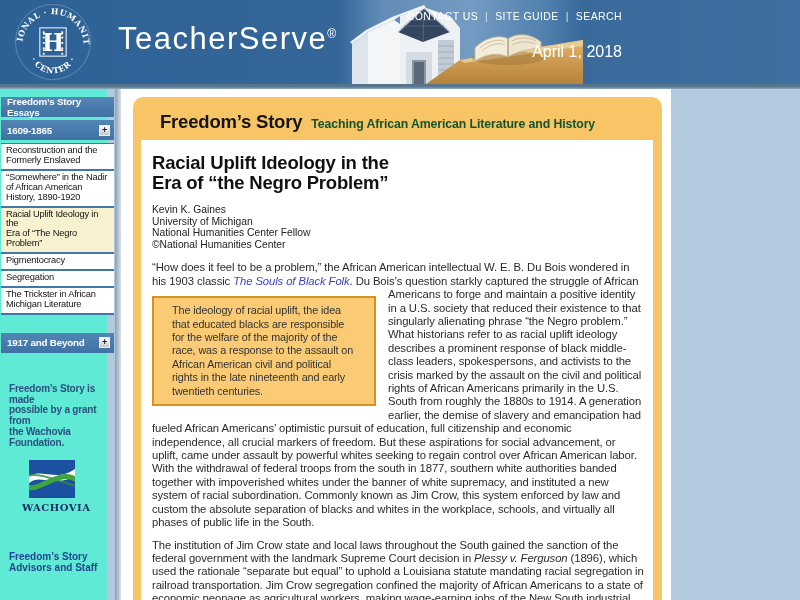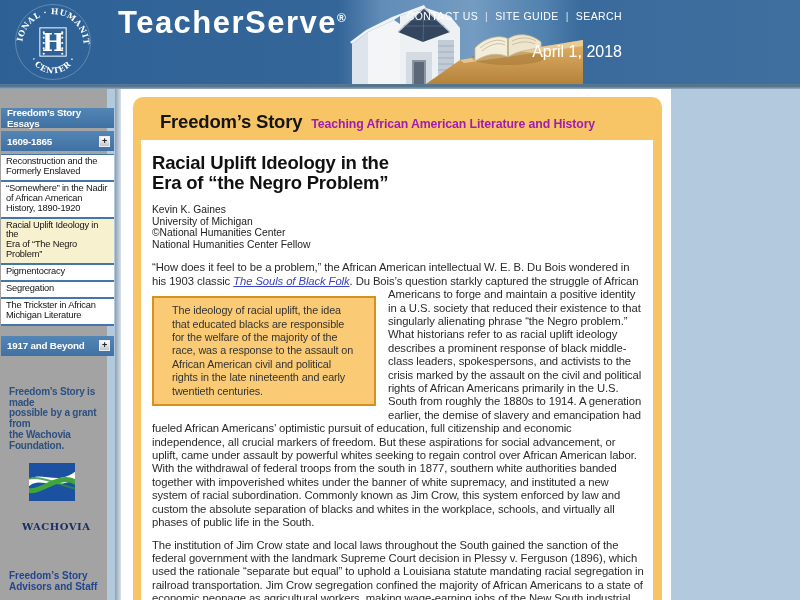--- a/index.html
+++ b/index.html
@@ -5,79 +5,79 @@
   html,body{margin:0;padding:0;}
   .page{position:relative;width:800px;height:600px;overflow:hidden;background:#B3C9DE;
         font-family:"Liberation Sans",sans-serif;}
 
   
   .site-header{position:absolute;left:0;top:0;width:800px;height:84px;
     background:linear-gradient(90deg,#2D6196 0%,#356699 45%,#3E6F9F 100%);}
   .header-strip{position:absolute;left:0;top:84px;width:800px;height:5px;
     background:linear-gradient(180deg,#5A7991 0%,#52708A 45%,#91AABE 100%);}
   .seal{position:absolute;left:14px;top:3px;width:78px;height:78px;}
-  .brand{position:absolute;left:118px;top:5px;color:#fff;font-weight:bold;
+  .brand{position:absolute;left:118px;top:21px;color:#fff;font-weight:normal;
     font-size:31px;letter-spacing:1.5px;}
   .brand sup{font-size:12px;letter-spacing:0;}
   .hnav{position:absolute;top:10px;right:178px;display:flex;align-items:center;
     font-size:10.5px;color:#fff;letter-spacing:.4px;}
   .hnav a{color:#fff;text-decoration:none;}
   .hnav .sep{margin:0 7px;color:#D7E2EE;}
   .hdate{position:absolute;top:43px;right:178px;font-size:16px;color:#fff;}
   .header-art{position:absolute;left:338px;top:0;width:245px;height:84px;}
 
   
   .main-col{position:absolute;left:121px;top:89px;width:550px;bottom:0;background:#fff;}
   .shadow-strip{position:absolute;left:115px;top:89px;width:6px;bottom:0;
     background:linear-gradient(90deg,#8BA0B2,#D7E1EA);}
-  .sidebar{position:absolute;left:0;top:89px;width:107px;bottom:0;background:#a3a3a3;
-    box-sizing:border-box;padding-top:19px;}
+  .sidebar{position:absolute;left:0;top:89px;width:107px;bottom:0;background:#5eead4;
+    box-sizing:border-box;padding-top:8px;}
 
   
   .navbar{box-sizing:border-box;width:113px;margin:0 0 3px 1px;height:20px;
     background:linear-gradient(180deg,#5386B5,#3F72A3);
     color:#fff;font-weight:bold;font-size:9.8px;letter-spacing:-.2px;
     display:flex;align-items:center;padding:0 4px 0 6px;cursor:pointer;}
   .toggle{margin-left:auto;width:9px;height:9px;box-sizing:content-box;
     border:1px solid #E8EEF4;background:linear-gradient(180deg,#FDFDFD,#C2C6CA);
     color:#222;font-size:9px;line-height:8px;text-align:center;font-weight:bold;}
   .toggle.open{background:linear-gradient(180deg,#6A6E72,#3A3E42);color:#fff;}
-  .subnav{width:113px;margin:0 0 10px 1px;background:#fff;border-top:1px solid #4377A9;}
+  .subnav{width:113px;margin:0 0 18px 1px;background:#fff;border-top:1px solid #4377A9;}
   .subitem{padding:2px 3px 3px 5px;font-size:9.3px;line-height:9.9px;
     letter-spacing:-.2px;color:#131313;white-space:pre-line;
     border-bottom:2px solid #4377A9;cursor:pointer;}
   .subitem.active{background:#F8F1CF;}
 
   .side-lower{padding:28px 0 0 9px;}
   .grant{font-size:10px;font-weight:bold;color:#2C5080;line-height:10.8px;
     letter-spacing:-.2px;white-space:pre-line;}
   .wach{margin:11px 0 0 13px;width:60px;text-align:center;}
   .wach-label{font-family:"DejaVu Serif",serif;font-size:10px;font-weight:bold;
-    color:#1A2F66;letter-spacing:.5px;margin-top:16px;white-space:nowrap;}
+    color:#1A2F66;letter-spacing:.5px;margin-top:0;white-space:nowrap;}
   .advisors{display:block;margin:38px 0 0 0;font-size:10px;font-weight:bold;
     color:#23458F;line-height:11px;white-space:pre-line;text-decoration:none;cursor:pointer;}
 
   
   .card{position:absolute;left:133px;top:97px;width:529px;height:503px;
     background:#F7C566;border-radius:10px 10px 0 0;}
   .banner{display:flex;align-items:baseline;padding:14px 0 0 27px;height:29px;}
   .banner-title{font-size:18.5px;font-weight:bold;color:#141414;letter-spacing:-.2px;}
-  .banner-sub{font-size:12.3px;font-weight:bold;color:#a21caf;margin-left:9px;
+  .banner-sub{font-size:12.3px;font-weight:bold;color:#14532d;margin-left:9px;
     letter-spacing:-.1px;}
   .white{position:absolute;left:8px;right:9px;top:43px;bottom:0;background:#fff;overflow:hidden;}
   .inner{padding:13px 9px 0 11px;}
   .article-title{font-size:18.5px;line-height:20px;font-weight:bold;color:#111;
     letter-spacing:-.2px;margin:0;white-space:pre-line;}
   .byline{margin-top:11px;font-size:10.3px;line-height:11.6px;color:#222;}
   .body-text{font-size:11.3px;line-height:13.4px;color:#2B2B2B;letter-spacing:-.1px;
     margin:11px 0 0 0;}
   .p2{margin-top:9px;}
-  .textlink{color:#3C44C0;text-decoration:underline;cursor:pointer;}
+  .textlink{color:#3C44C0;cursor:pointer;}
   .souls{font-style:italic;}
-  .case-italic{}
+  .case-italic{font-style:italic;}
   .pullquote{display:block;float:left;box-sizing:content-box;width:184px;
     padding:6px 18px;border:2px solid #D6921F;background:#FACB74;
     margin:8px 12px 5px 0;font-size:10.8px;line-height:13.4px;color:#333;}
 </style>
 </head>
 <body>
 
 <div class="page">
 
   <div class="main-col"></div>
@@ -222,22 +222,22 @@
     </div>
 
     <div class="white">
       <div class="inner">
         <h1 class="article-title">Racial Uplift Ideology in the
 Era of “the Negro Problem”</h1>
 
         <div class="byline">
           <div>Kevin K. Gaines</div>
           <div>University of Michigan</div>
+          <div>National Humanities Center Fellow</div>
           <div>©National Humanities Center</div>
-          <div>National Humanities Center Fellow</div>
         </div>
 
         <p class="body-text"><span>“How does it feel to be a problem,” the African American intellectual W. E. B. Du Bois wondered in his 1903 classic </span><a class="textlink souls">The Souls of Black Folk</a><span>. Du Bois’s question starkly captured the struggle of African </span><span class="pullquote">The ideology of racial uplift, the idea that educated blacks are responsible for the welfare of the majority of the race, was a response to the assault on African American civil and political rights in the late nineteenth and early twentieth centuries.</span><span>Americans to forge and maintain a positive identity in a U.S. society that reduced their existence to that singularly alienating phrase “the Negro problem.” What historians refer to as racial uplift ideology describes a prominent response of black middle-class leaders, spokespersons, and activists to the crisis marked by the assault on the civil and political rights of African Americans primarily in the U.S. South from roughly the 1880s to 1914. A generation earlier, the demise of slavery and emancipation had fueled African Americans’ optimistic pursuit of education, full citizenship and economic independence, all crucial markers of freedom. But these aspirations for social advancement, or uplift, came under assault by powerful whites seeking to regain control over African American labor. With the withdrawal of federal troops from the south in 1877, southern white authorities banded together with impoverished whites under the banner of white supremacy, and instituted a new system of racial subordination. Commonly known as Jim Crow, this system enforced by law and custom the absolute separation of blacks and whites in the workplace, schools, and virtually all phases of public life in the South.</span></p>
 
         <p class="body-text p2"><span>The institution of Jim Crow state and local laws throughout the South gained the sanction of the federal government with the landmark Supreme Court decision in </span><span class="case-italic">Plessy v. Ferguson</span><span> (1896), which used the rationale “separate but equal” to uphold a Louisiana statute mandating racial segregation in railroad transportation. Jim Crow segregation confined the majority of African Americans to a state of economic peonage as agricultural workers, making wage-earning jobs of the New South industrial order a whites-only economic preserve. </span><a class="textlink">Between 1890 and 1906, blacks were eliminated from the political arena</a></p>
       </div>
     </div>
   </div>
 
 </div>

